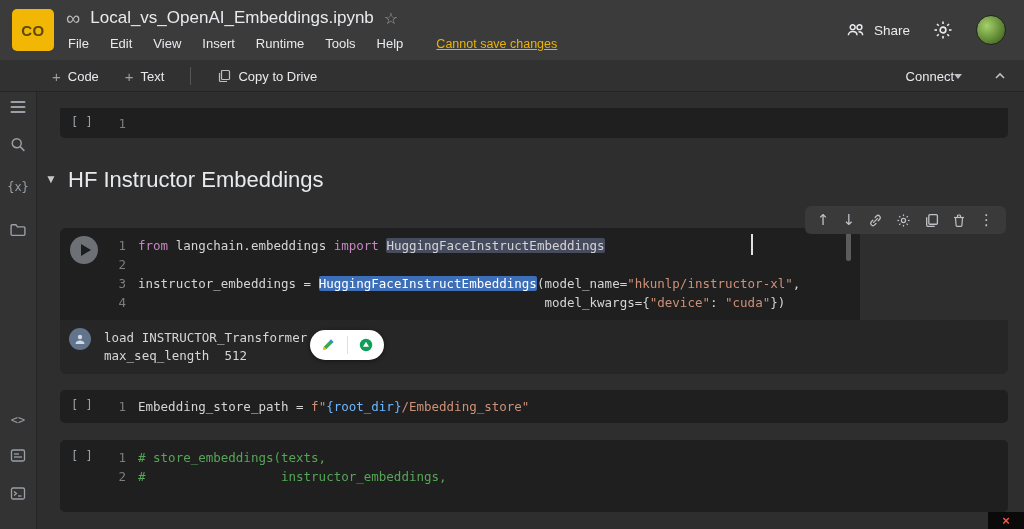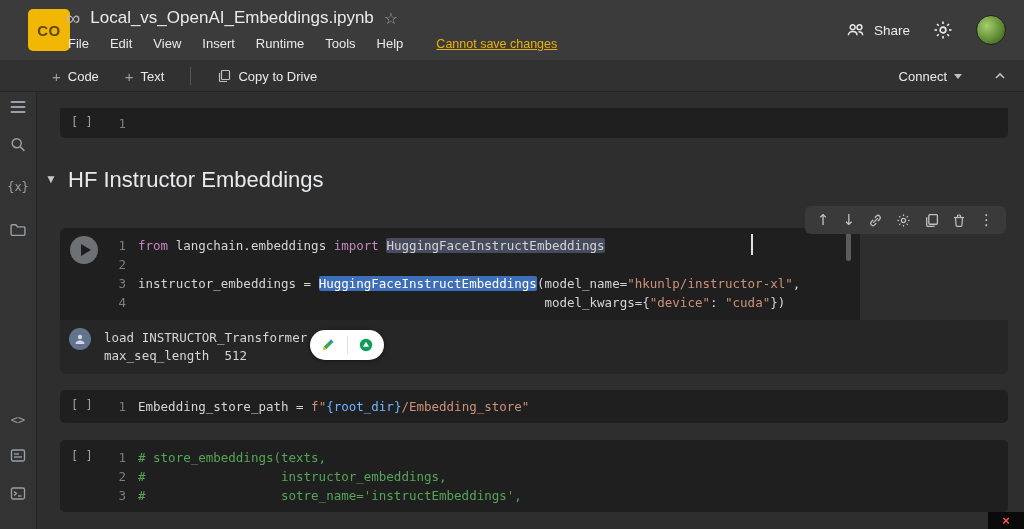--- a/index.html
+++ b/index.html
@@ -5,42 +5,42 @@
   * { margin:0; padding:0; box-sizing:border-box; }
   html,body { background:#1a1a1a; }
   .app{
     position:relative; width:1024px; height:529px; overflow:hidden;
     background:#2e2e2e; font-family:"Liberation Sans", sans-serif; color:#e8eaed;
   }
   
   .header{position:absolute;top:0;left:0;right:0;height:60px;background:#3b3b3b;}
   .logo-tile{position:absolute;left:12px;top:9px;width:42px;height:42px;border-radius:5px;
     background:#f2b705;display:flex;align-items:center;justify-content:center;
-    color:#5d4800;font-weight:bold;font-size:15px;letter-spacing:.5px;margin-left:16px;}
+    color:#5d4800;font-weight:bold;font-size:15px;letter-spacing:.5px;}
   .title-row{position:absolute;left:66px;top:5px;height:26px;display:flex;align-items:center;gap:10px;}
   .nb-icon{font-size:20px;color:#b9b9b9;line-height:1;}
   .nb-title{font-size:17px;color:#e8eaed;}
   .star{font-size:16px;color:#9aa0a6;}
   .menu-row{position:absolute;left:68px;top:36px;display:flex;align-items:center;gap:21px;font-size:13px;color:#e8eaed;}
   .menu-item{cursor:default;}
   .save-status{margin-left:12px;color:#eab308;text-decoration:underline;font-size:12.5px;}
   .hdr-right{position:absolute;right:18px;top:15px;height:30px;display:flex;align-items:center;gap:23px;}
   .share{display:flex;align-items:center;gap:8px;font-size:13.5px;color:#e8eaed;}
   .icon-svg{display:block;}
   .avatar{width:30px;height:30px;border-radius:50%;
     background:radial-gradient(circle at 35% 35%, #a5d06a, #527a2b 70%, #33521a);
     border:1px solid #222;}
   
   .toolbar{position:absolute;top:60px;left:0;right:0;height:32px;background:#313131;border-bottom:1px solid #242424;}
   .tb-left{position:absolute;left:52px;top:0;height:32px;display:flex;align-items:center;gap:26px;}
   .tb-btn{display:flex;align-items:center;gap:7px;font-size:13px;color:#e8eaed;}
   .plus{color:#9aa0a6;font-size:15px;line-height:1;}
   .tb-divider{width:1px;height:18px;background:#555;}
   .tb-right{position:absolute;right:16px;top:0;height:32px;display:flex;align-items:center;gap:30px;}
-  .connect{display:flex;align-items:center;gap:7px;font-size:13px;color:#e8eaed;}
+  .connect{display:flex;align-items:center;font-size:13px;color:#e8eaed;}
   .caret-down{width:0;height:0;border-left:4px solid transparent;border-right:4px solid transparent;border-top:5px solid #bdc1c6;}
   
   .rail{position:absolute;left:0;top:92px;width:37px;bottom:0;background:#333;border-right:1px solid #262626;}
   .rail-icon{position:absolute;left:50%;transform:translateX(-50%);color:#9aa0a6;}
   .toc-icon span{display:block;width:15px;height:2px;background:#9aa0a6;margin:3px 0;border-radius:1px;}
   .glyph{font-family:"DejaVu Sans Mono", monospace;font-size:12px;color:#9aa0a6;}
   
   .section-caret{position:absolute;left:45px;top:172px;font-size:12px;color:#c4c7ca;}
   .section-title{position:absolute;left:68px;top:167px;font-size:22px;color:#e8eaed;}
   .cell{position:absolute;background:#1f1f1f;border-radius:5px;}
@@ -277,21 +277,20 @@
     <div class="editor" style="top:7px;">
         <div class="cline"><span class="lnum">1</span><span class="tok">Embedding_store_path = </span><span class="tok str">f</span><span class="tok str">"</span><span class="tok interp">{root_dir}</span><span class="tok str">/Embedding_store"</span></div>
       </div>
   </div>
 
   <div class="cell" style="left:60px;top:440px;width:948px;height:72px;">
     <span class="prompt" style="top:9px;">[ ]</span>
     <div class="editor" style="top:8px;">
         <div class="cline"><span class="lnum">1</span><span class="tok com"># store_embeddings(texts,</span></div>
         <div class="cline"><span class="lnum">2</span><span class="tok com">#                  instructor_embeddings,</span></div>
-        <div class="cline"><span class="lnum">3</span><span class="tok com">#                  sotre_name='instructEmbeddings',</span></div>
       </div>
   </div>
 
   <div class="corner-strip">
     <span class="close-x">×</span>
   </div>
 
 </div>
 
 </body></html>

